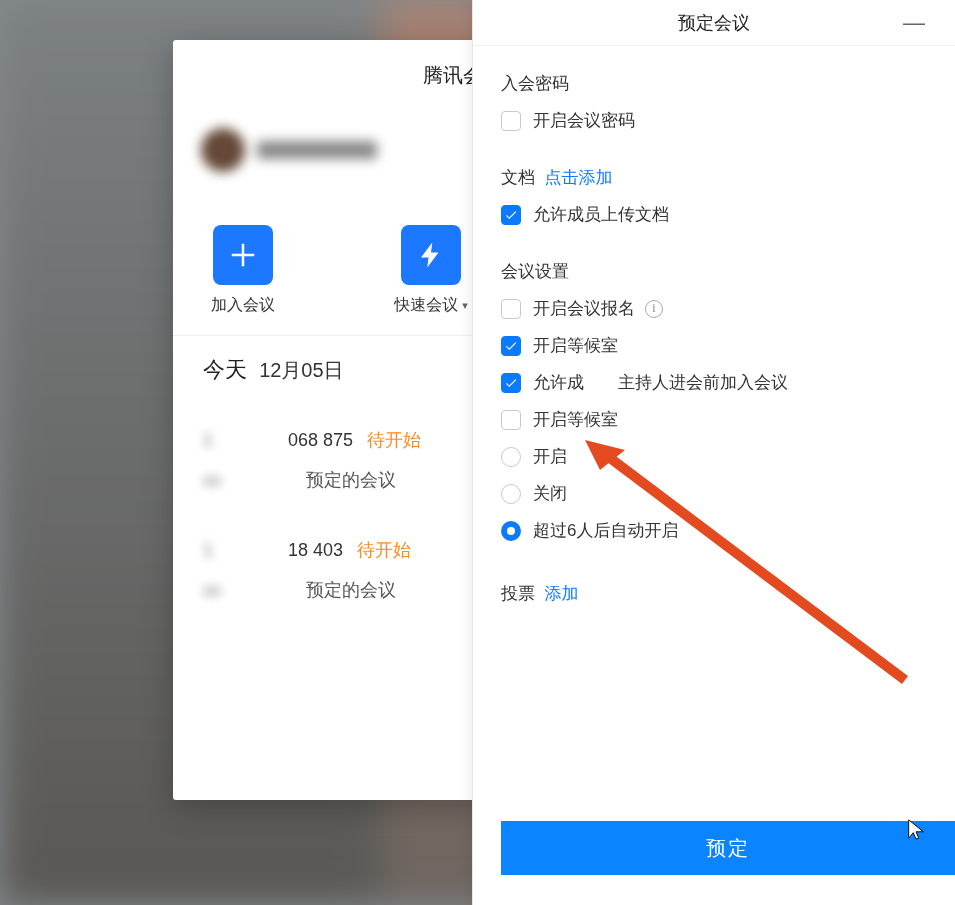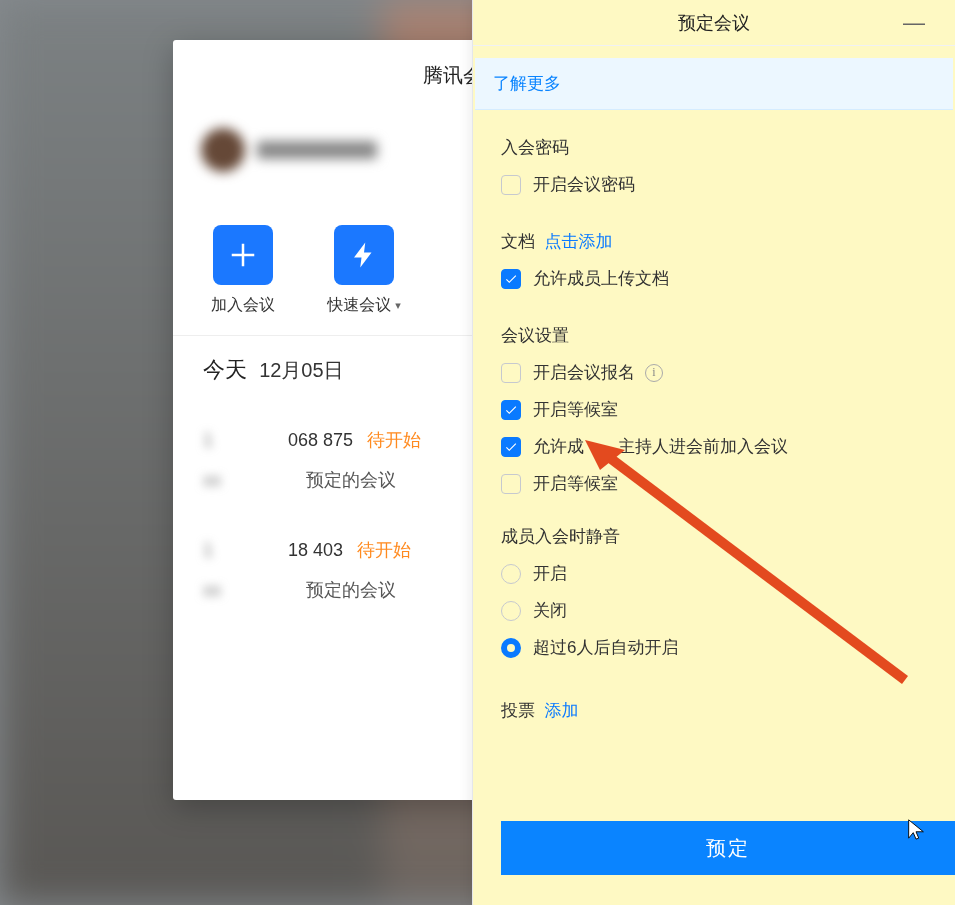--- a/index.html
+++ b/index.html
@@ -7,38 +7,38 @@
   
   .bg{position:absolute;inset:0;filter:blur(18px);}
   .bg .a{position:absolute;left:0;top:0;width:40%;height:100%;background:linear-gradient(180deg,#7c8183,#595754);}
   .bg .b{position:absolute;left:40%;top:0;width:60%;height:100%;background:linear-gradient(180deg,#a88272,#9a7766 40%,#6c6560);}
   
   .main-win{position:absolute;left:173px;top:40px;width:580px;height:760px;background:#fff;border-radius:3px;box-shadow:0 8px 30px rgba(0,0,0,.25);}
   .main-title{position:absolute;top:22px;left:0;right:0;text-align:center;font-size:20px;color:#222;}
   .avatar-row{position:absolute;top:88px;left:28px;display:flex;align-items:center;filter:blur(6px);}
   .avatar{width:44px;height:44px;border-radius:50%;background:#654837;margin-right:12px;}
   .av-name{width:120px;height:18px;background:#888;border-radius:3px;}
-  .tiles{position:absolute;top:185px;left:30px;display:flex;gap:41px;align-items:center;}
+  .tiles{position:absolute;top:185px;left:30px;display:flex;gap:108px;align-items:center;}
   .tile{width:60px;height:60px;background:#1b78ff;border-radius:8px;display:flex;align-items:center;justify-content:center;color:#fff;}
   .tile svg{width:30px;height:30px;fill:#fff;}
   .tile-col{display:flex;flex-direction:column;align-items:center;width:80px;}
   .tile-label{margin-top:10px;font-size:16px;color:#333;display:flex;align-items:center;}
   .caret{font-size:11px;margin-left:4px;color:#666;}
   .divider{position:absolute;left:0;right:0;top:295px;border-top:1px solid #eee;}
   .date-row{position:absolute;top:315px;left:30px;font-size:22px;color:#222;}
   .date-row .d2{font-size:20px;margin-left:6px;color:#333;}
   .mtg{position:absolute;left:30px;right:30px;font-size:18px;color:#333;}
   .mtg .line1{display:flex;align-items:baseline;}
   .mtg .blur{filter:blur(5px);color:#777;}
   .mtg .stat{color:#ff8a1f;margin-left:14px;}
   .mtg .line2{margin-top:16px;color:#555;}
   .mtg1{top:388px;}
   .mtg2{top:498px;}
   
-  .panel{position:absolute;left:472px;top:0;width:483px;height:905px;background:#fef9c3;border-left:1px solid #e4e6ea;box-shadow:-2px 0 12px rgba(0,0,0,.08);}
+  .panel{position:absolute;left:472px;top:0;width:483px;height:905px;background:#ffffff;border-left:1px solid #e4e6ea;box-shadow:-2px 0 12px rgba(0,0,0,.08);}
   .pnl-titlebar{height:46px;display:flex;align-items:center;justify-content:center;position:relative;border-bottom:1px solid #f0f1f4;}
   .pnl-title{font-size:18px;color:#222;}
   .pnl-min{position:absolute;right:30px;top:12px;font-size:22px;color:#666;cursor:pointer;line-height:1;}
   .pnl-body{padding:0 28px;font-size:17px;color:#333;}
   .info-bar{margin:12px 2px 0;background:#ecf7ff;color:#0a84ff;padding:14px 18px;font-size:17px;border-bottom:1px solid #d5ecff;}
   .sec-title{margin-top:26px;font-size:17px;color:#333;}
   .row{display:flex;align-items:center;margin-top:14px;}
   .chk{width:20px;height:20px;border:1.5px solid #c6c9cf;border-radius:4px;margin-right:12px;display:inline-flex;align-items:center;justify-content:center;flex:none;}
   .chk.on{background:#0a7aff;border-color:#0a7aff;}
   .chk.on svg{width:14px;height:14px;fill:#fff;}
@@ -126,21 +126,20 @@
     </div>
   </div>
 </div>
 
 <div class="panel">
   <div class="pnl-titlebar">
     <span class="pnl-title">预定会议</span>
     <span class="pnl-min">—</span>
   </div>
 
-  <div class="info-bar">了解更多</div>
 
   <div class="pnl-body">
     <div class="sec-title">入会密码</div>
     <div class="row">
       <span class="chk"></span>
       <span>开启会议密码</span>
     </div>
 
     <div class="sec-title" style="margin-top:34px;">
       <span>文档</span>
@@ -177,21 +176,20 @@
         </span>
       <span>
         <span>允许成</span><span style="opacity:0;">员在</span><span>主持人进会前加入会议</span>
       </span>
     </div>
     <div class="row">
       <span class="chk"></span>
       <span>开启等候室</span>
     </div>
 
-    <div class="sec-title" style="margin-top:30px;">成员入会时静音</div>
     <div class="row">
       <span class="radio"></span>
       <span>开启</span>
     </div>
     <div class="row">
       <span class="radio"></span>
       <span>关闭</span>
     </div>
     <div class="row">
       <span class="radio on"></span>

